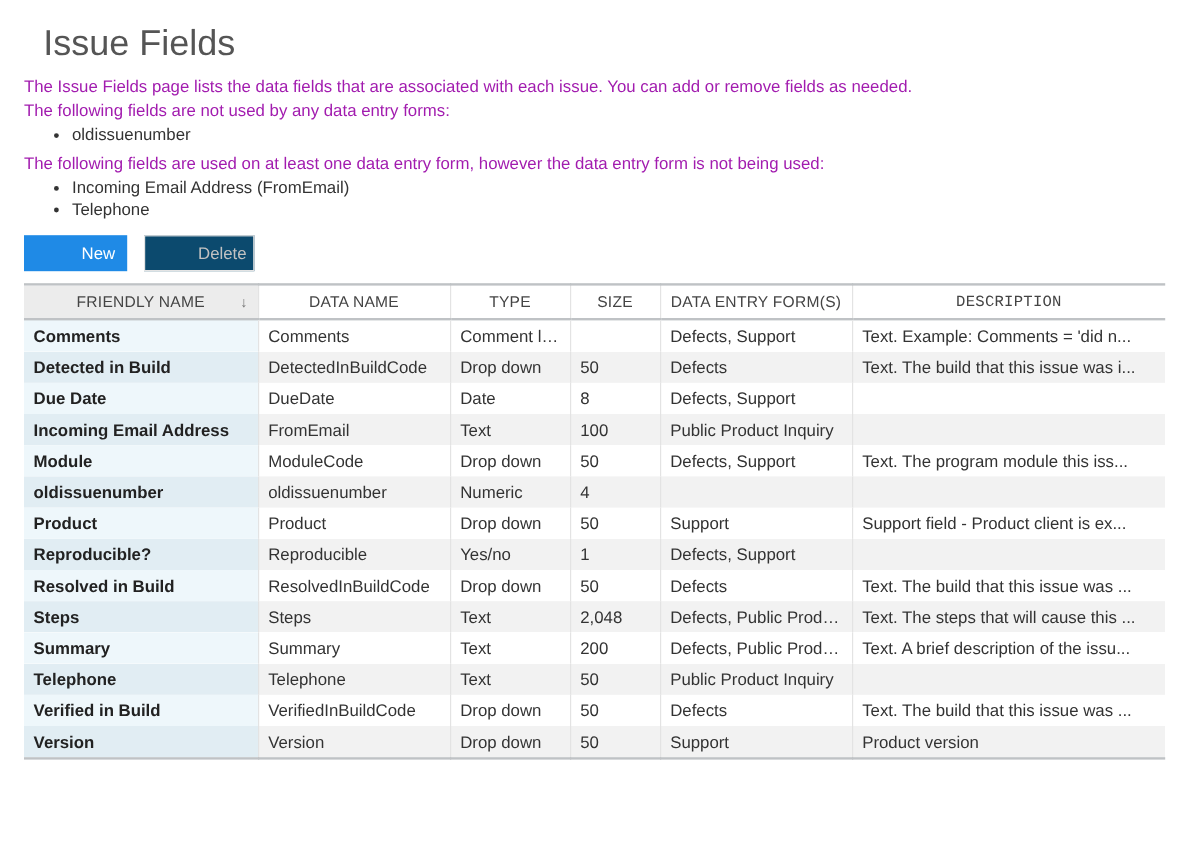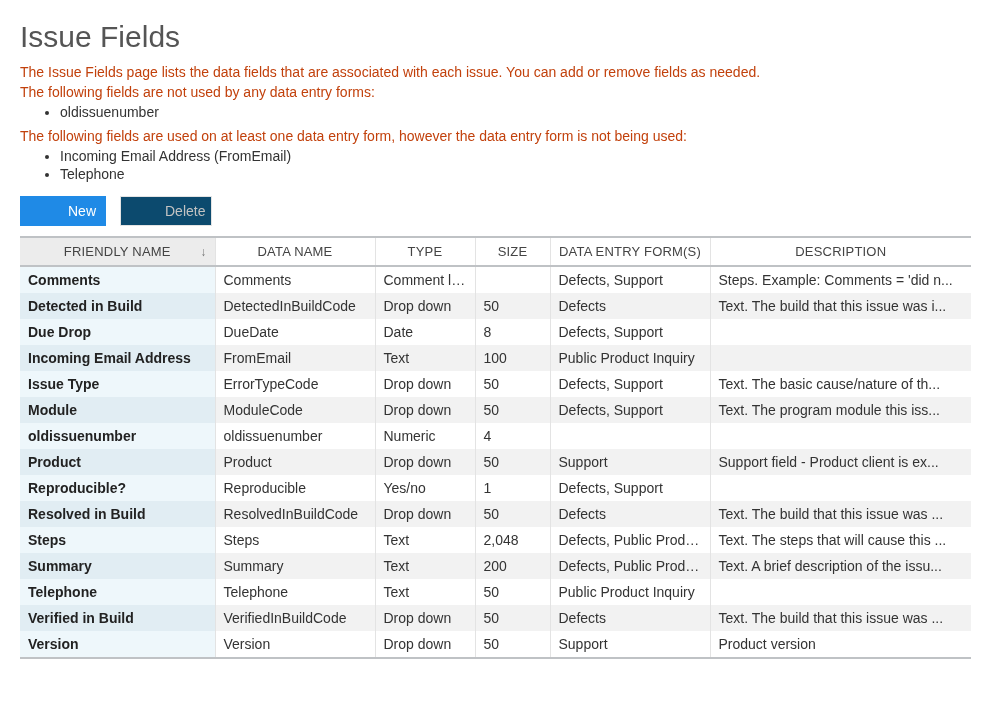--- a/index.html
+++ b/index.html
@@ -9,24 +9,24 @@
     font-size: 14px;
     color: #333;
     background: #fff;
     padding: 16px 20px;
     width: 991px;
   }
   h1 {
     font-weight: 300;
     font-size: 30px;
     color: #555;
-    margin: 4px 0 10px 0;
+    margin: 4px 0 10px 16px;
   }
   .intro, .note, .note2 {
-    color: #c2410c;
+    color: #a21caf;
     margin: 4px 0;
   }
   ul {
     margin: 2px 0 8px 0;
     padding-left: 40px;
   }
   li {
     margin: 2px 0;
   }
   .toolbar {
@@ -68,21 +68,21 @@
     font-weight: 400;
     font-size: 13px;
     color: #444;
     padding: 6px 8px;
     border-bottom: 2px solid #bfc2c5;
     white-space: nowrap;
     background: #fff;
     border-right: 1px solid #e3e3e3;
     letter-spacing: 0.2px;
   }
-  thead th:last-child { border-right: none; }
+  thead th:last-child { border-right: none; font-family: Liberation Mono, monospace; }
   thead th.sorted {
     background: #ececec;
     font-weight: 400;
     position: relative;
   }
   .sort-arrow {
     position: absolute;
     right: 8px;
     top: 50%;
     transform: translateY(-50%);
@@ -155,53 +155,45 @@
       <th>DESCRIPTION</th>
     </tr>
   </thead>
   <tbody id="tbody">
   <tr>
         <td class="name-col">Comments</td>
         <td>Comments</td>
         <td>Comment log</td>
         <td></td>
         <td>Defects, Support</td>
-        <td>Steps. Example: Comments = 'did n...</td>
+        <td>Text. Example: Comments = 'did n...</td>
       </tr>
       <tr>
         <td class="name-col">Detected in Build</td>
         <td>DetectedInBuildCode</td>
         <td>Drop down</td>
         <td>50</td>
         <td>Defects</td>
         <td>Text. The build that this issue was i...</td>
       </tr>
       <tr>
-        <td class="name-col">Due Drop</td>
+        <td class="name-col">Due Date</td>
         <td>DueDate</td>
         <td>Date</td>
         <td>8</td>
         <td>Defects, Support</td>
         <td></td>
       </tr>
       <tr>
         <td class="name-col">Incoming Email Address</td>
         <td>FromEmail</td>
         <td>Text</td>
         <td>100</td>
         <td>Public Product Inquiry</td>
         <td></td>
-      </tr>
-      <tr>
-        <td class="name-col">Issue Type</td>
-        <td>ErrorTypeCode</td>
-        <td>Drop down</td>
-        <td>50</td>
-        <td>Defects, Support</td>
-        <td>Text. The basic cause/nature of th...</td>
       </tr>
       <tr>
         <td class="name-col">Module</td>
         <td>ModuleCode</td>
         <td>Drop down</td>
         <td>50</td>
         <td>Defects, Support</td>
         <td>Text. The program module this iss...</td>
       </tr>
       <tr>

